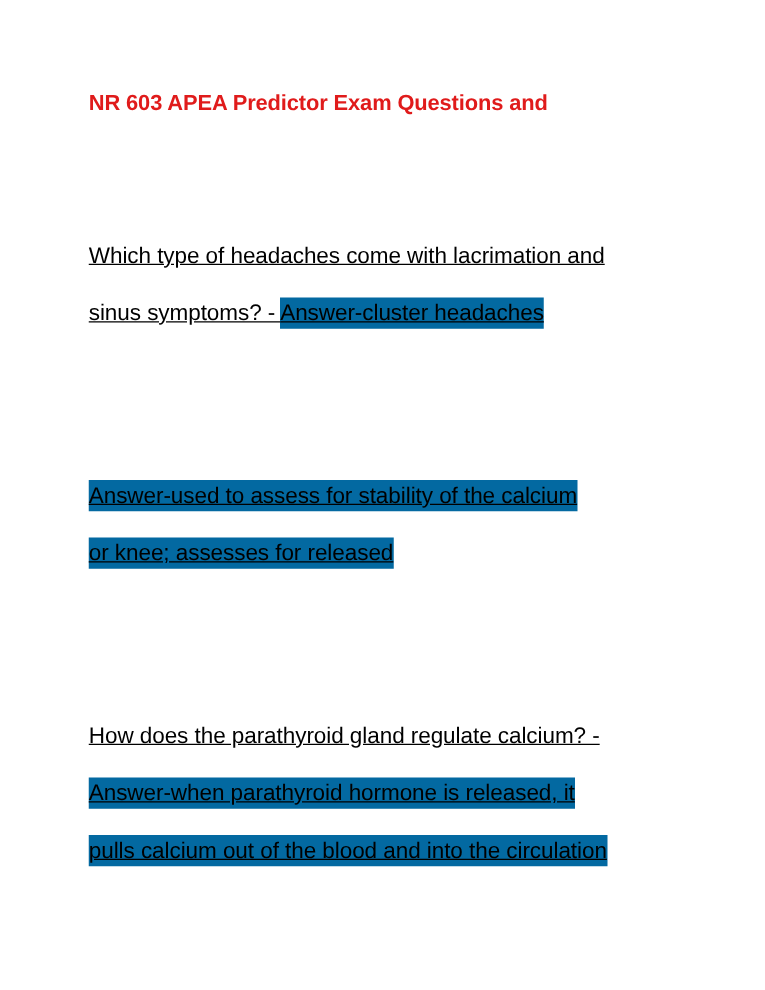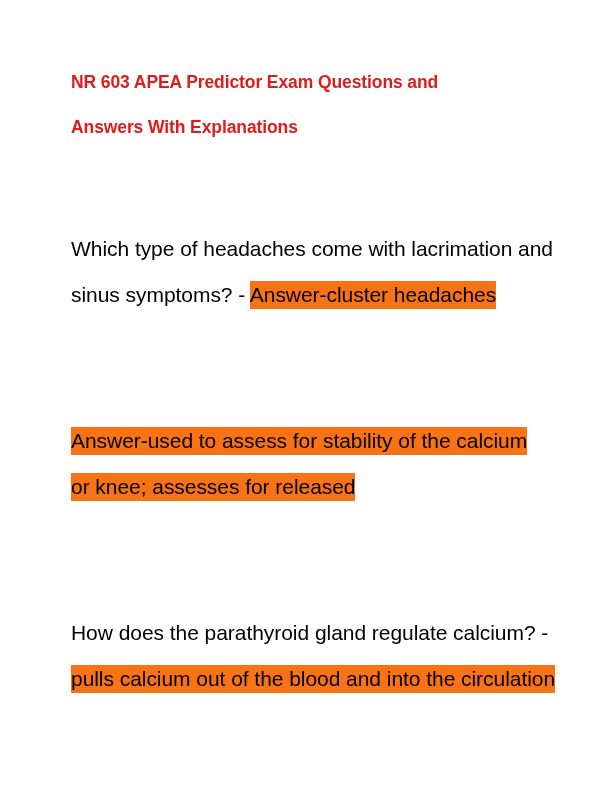--- a/index.html
+++ b/index.html
@@ -30,51 +30,52 @@
     margin: 0;
     letter-spacing: -0.1px;
     white-space: nowrap;
   }
   .qa-block {
     margin: 0;
   }
   .qa-block.first { margin-top: 76px; }
   .qa-block.subsequent { margin-top: 100px; }
   .qa-line {
-    font-size: 21px;
+    font-size: 18px;
     line-height: 46px;
     color: #000000;
     white-space: nowrap;
     letter-spacing: -0.05px;
+    text-decoration: underline;
   }
   .hl {
-    background-color: #f97316;
+    background-color: #0369a1;
     padding: 2px 0 3px 0;
     box-decoration-break: clone;
     -webkit-box-decoration-break: clone;
   }
 </style>
 </head>
 <body>
 
 <div class="page">
   <div class="content">
 
     <div class="doc-title">NR 603 APEA Predictor Exam Questions and</div>
-    <div class="doc-title">Answers With Explanations</div>
 
     <div class="qa-block first">
       <div class="qa-line"><span>Which type of headaches come with lacrimation and</span></div>
       <div class="qa-line"><span>sinus symptoms? - </span><span class="hl">Answer-cluster headaches</span></div>
     </div>
 
     <div class="qa-block subsequent">
       <div class="qa-line"><span class="hl">Answer-used to assess for stability of the calcium</span></div>
       <div class="qa-line"><span class="hl">or knee; assesses for released</span></div>
     </div>
 
     <div class="qa-block subsequent">
       <div class="qa-line"><span>How does the parathyroid gland regulate calcium? -</span></div>
+      <div class="qa-line"><span class="hl">Answer-when parathyroid hormone is released, it</span></div>
       <div class="qa-line"><span class="hl">pulls calcium out of the blood and into the circulation</span></div>
     </div>
 
   </div>
 </div>
 
 </body></html>

